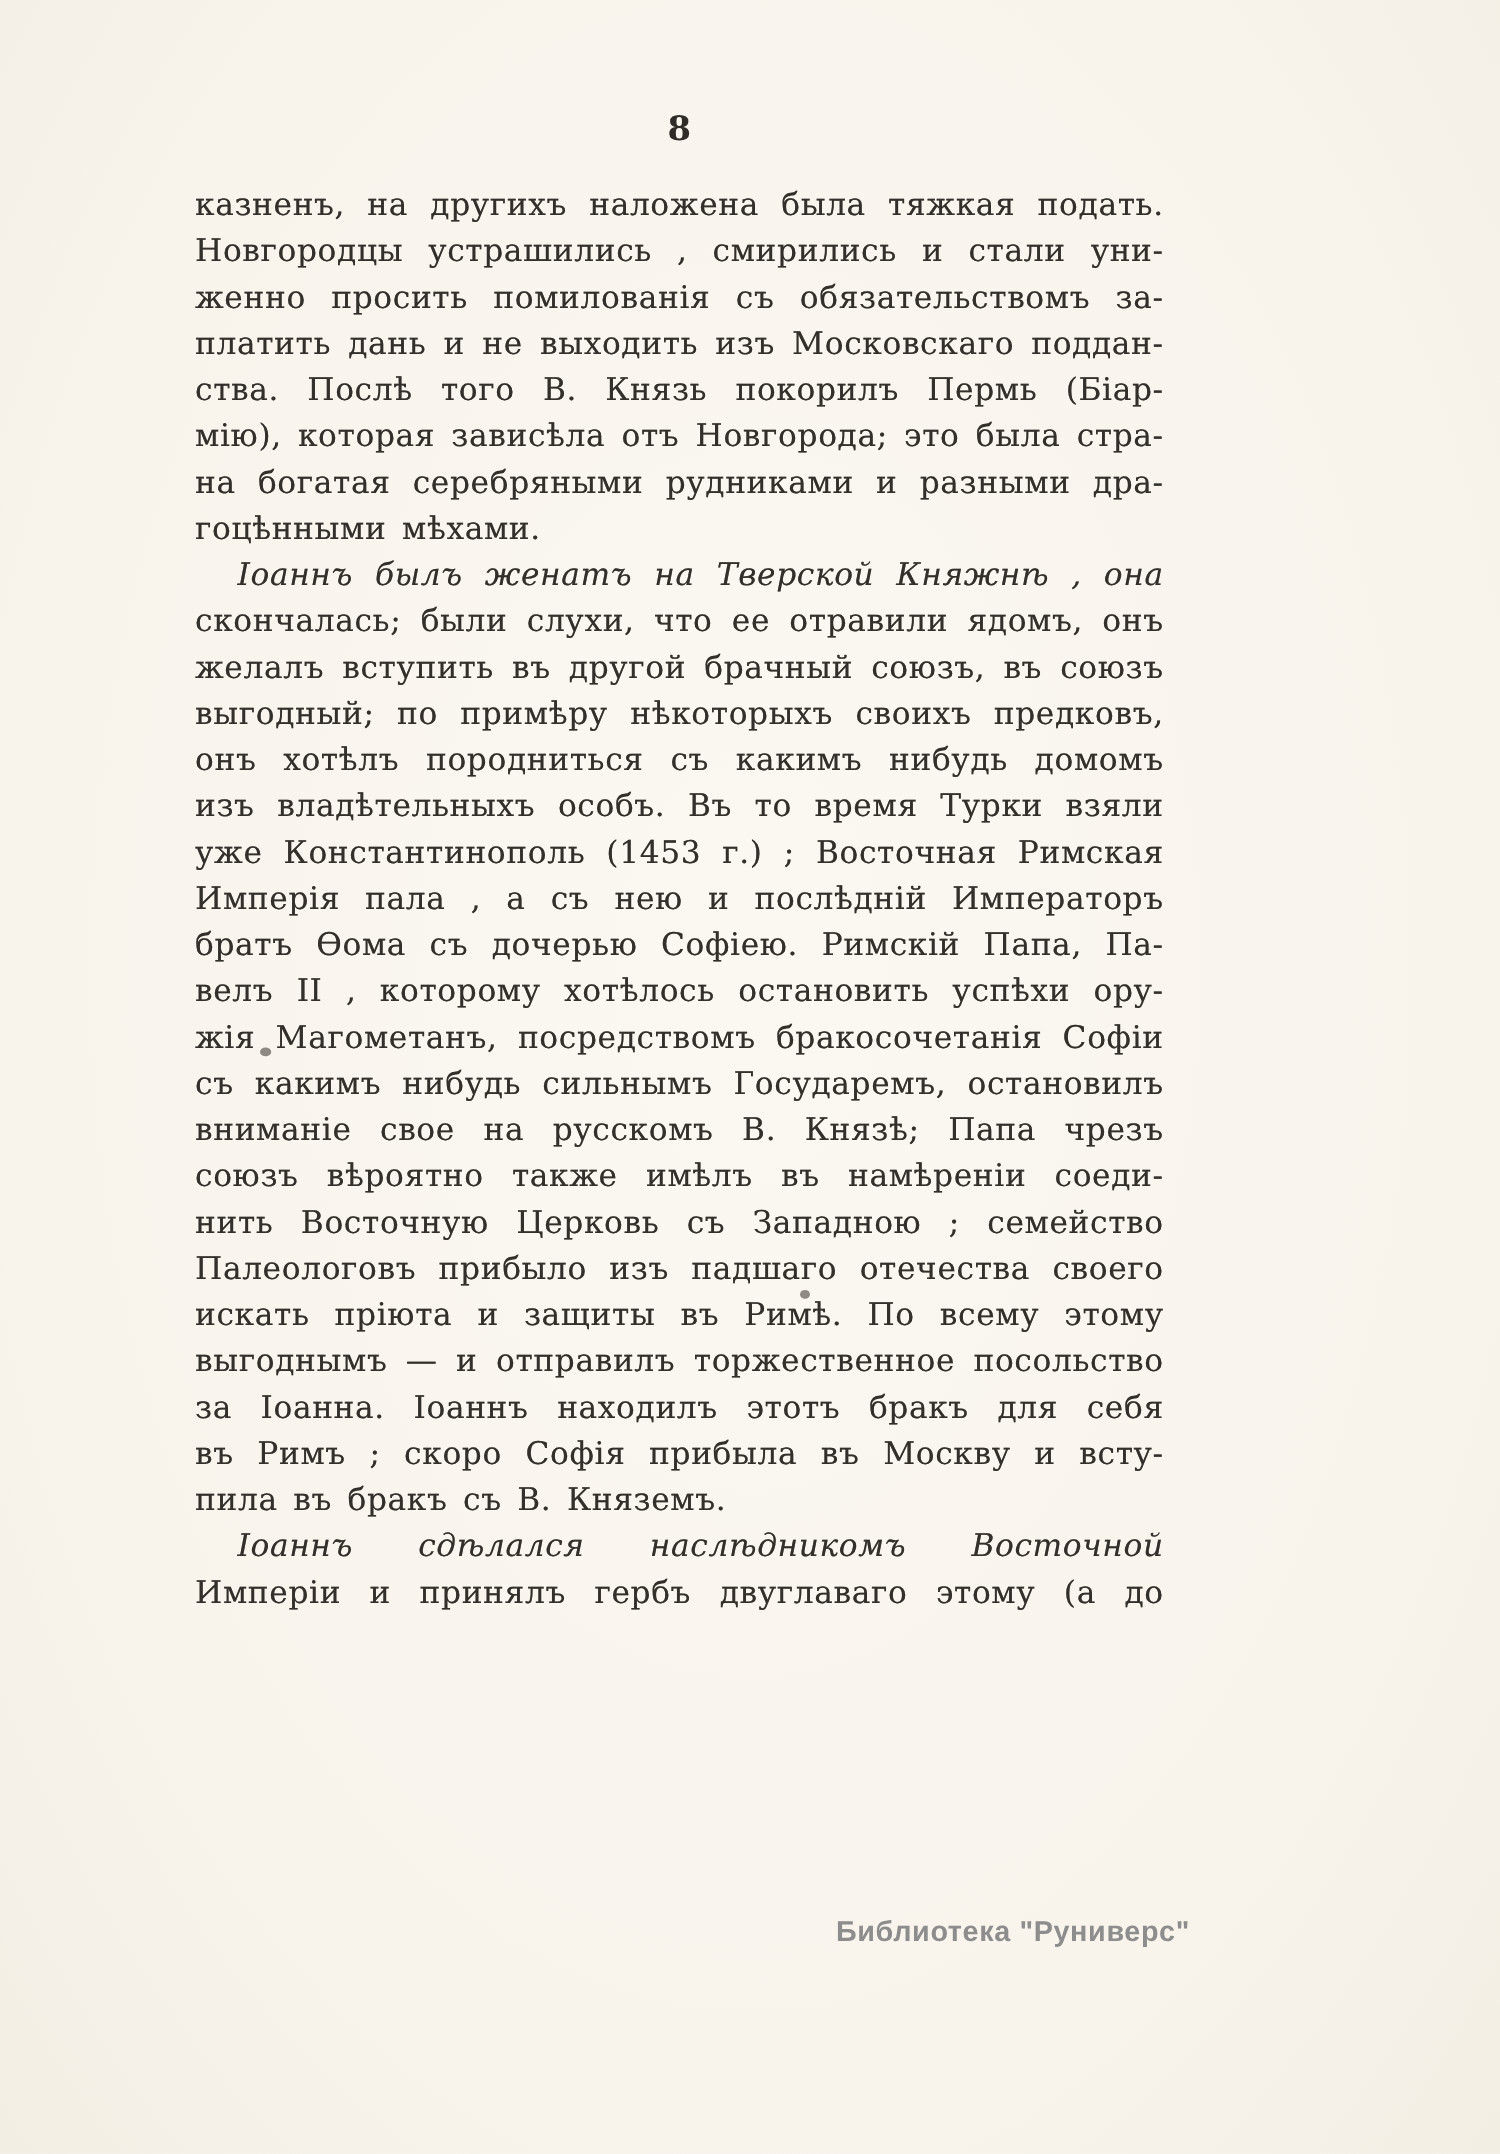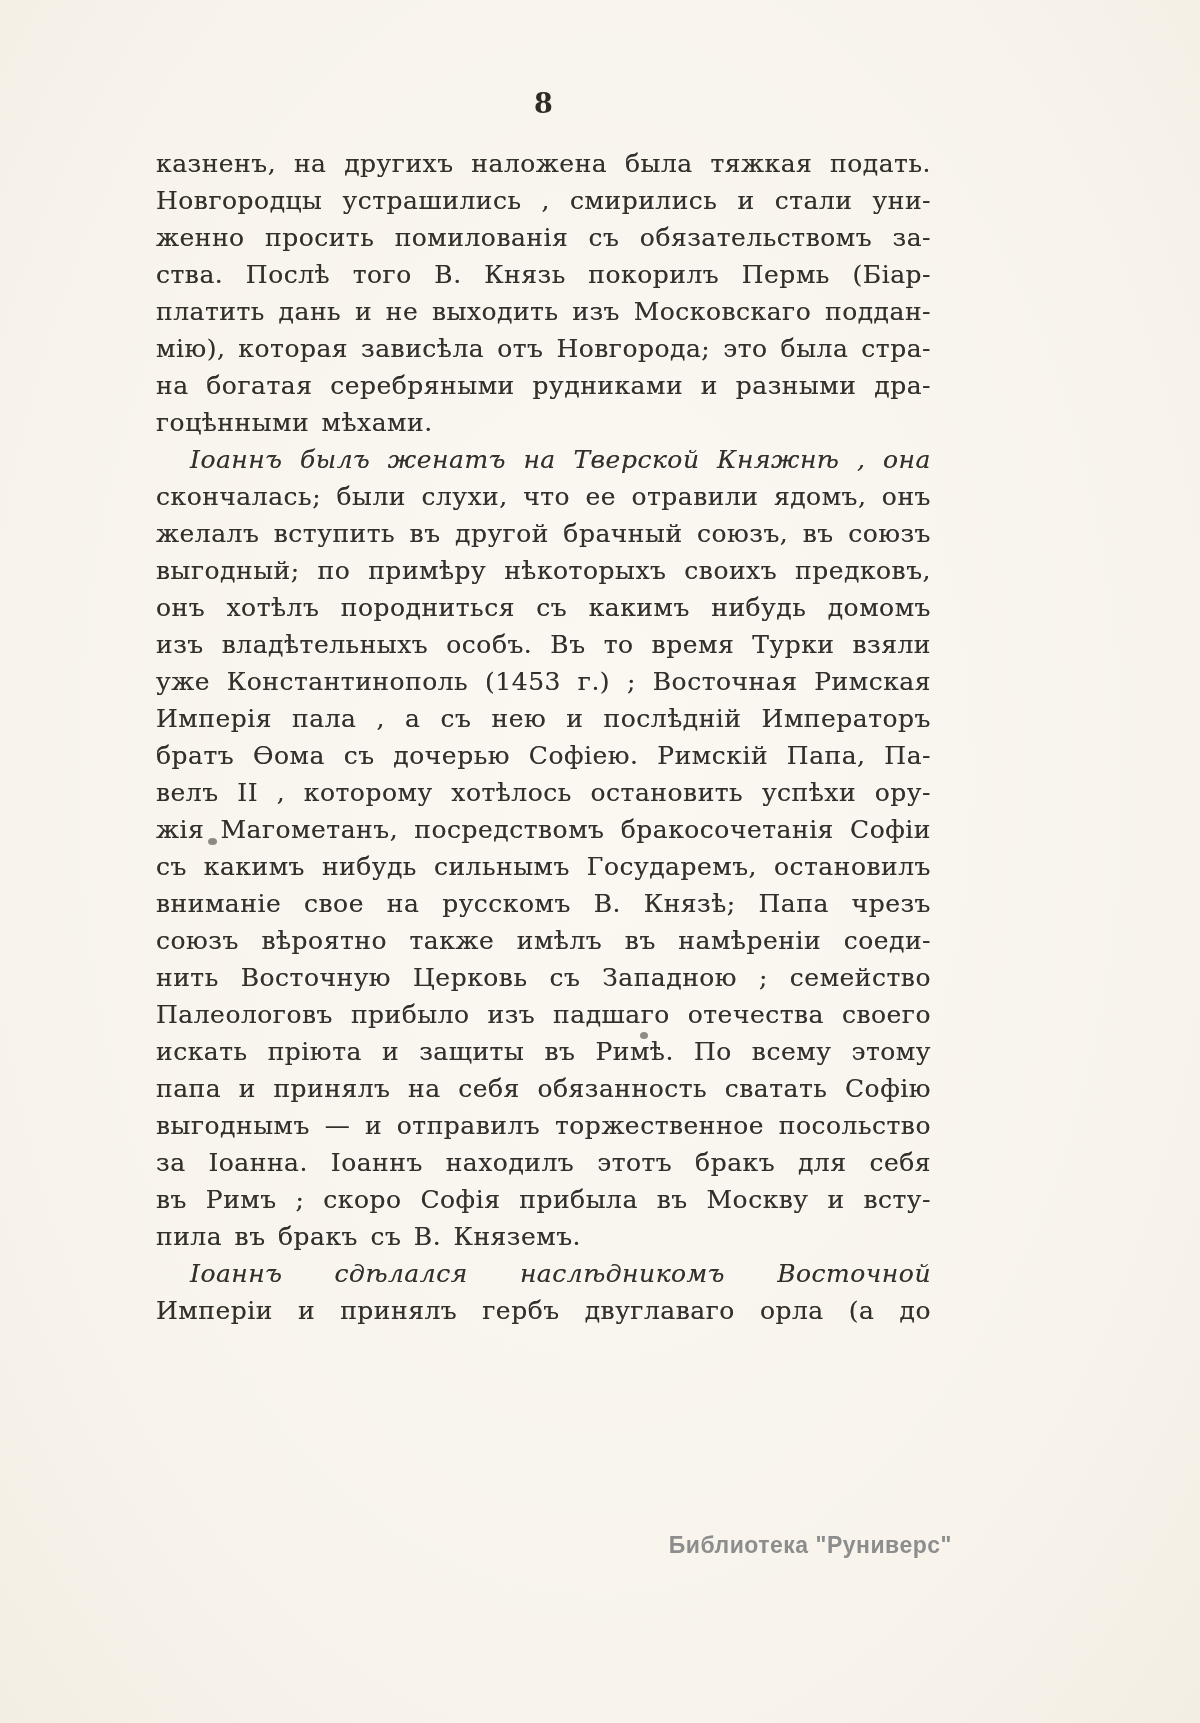--- a/index.html
+++ b/index.html
@@ -72,22 +72,22 @@
 </head>
 <body>
 
 <div class="page-number">8</div>
 
 <div class="text-block">
     <div class="paragraph">
       <div class="line">казненъ, на другихъ наложена была тяжкая подать.</div>
       <div class="line">Новгородцы устрашились , смирились и стали уни-</div>
       <div class="line">женно просить помилованія съ обязательствомъ за-</div>
+      <div class="line">платить дань и не выходить изъ Московскаго поддан-</div>
       <div class="line">ства. Послѣ того В. Князь покорилъ Пермь (Біар-</div>
-      <div class="line">платить дань и не выходить изъ Московскаго поддан-</div>
       <div class="line">мію), которая зависѣла отъ Новгорода; это была стра-</div>
       <div class="line">на богатая серебряными рудниками и разными дра-</div>
       <div class="line nojustify">гоцѣнными мѣхами.</div>
     </div>
     <div class="paragraph indent">
       <div class="line">Іоаннъ былъ женатъ на Тверской Княжнѣ , она</div>
       <div class="line">скончалась; были слухи, что ее отравили ядомъ, онъ</div>
       <div class="line">желалъ вступить въ другой брачный союзъ, въ союзъ</div>
       <div class="line">выгодный; по примѣру нѣкоторыхъ своихъ предковъ,</div>
       <div class="line">онъ хотѣлъ породниться съ какимъ нибудь домомъ</div>
@@ -96,28 +96,27 @@
       <div class="line">Имперія пала , а съ нею и послѣдній Императоръ</div>
       <div class="line">братъ Ѳома съ дочерью Софіею. Римскій Папа, Па-</div>
       <div class="line">велъ II , которому хотѣлось остановить успѣхи ору-</div>
       <div class="line">жія Магометанъ, посредствомъ бракосочетанія Софіи</div>
       <div class="line">съ какимъ нибудь сильнымъ Государемъ, остановилъ</div>
       <div class="line">вниманіе свое на русскомъ В. Князѣ; Папа чрезъ этотъ</div>
       <div class="line">союзъ вѣроятно также имѣлъ въ намѣреніи соеди-</div>
       <div class="line">нить Восточную Церковь съ Западною ; семейство</div>
       <div class="line">Палеологовъ прибыло изъ падшаго отечества своего</div>
       <div class="line">искать пріюта и защиты въ Римѣ. По всему этому</div>
-      <div class="line">папа и принялъ на себя обязанность сватать Софію</div>
       <div class="line">выгоднымъ — и отправилъ торжественное посольство</div>
       <div class="line">за Іоанна. Іоаннъ находилъ этотъ бракъ для себя</div>
       <div class="line">въ Римъ ; скоро Софія прибыла въ Москву и всту-</div>
       <div class="line nojustify">пила въ бракъ съ В. Княземъ.</div>
     </div>
     <div class="paragraph indent">
       <div class="line">Іоаннъ сдѣлался наслѣдникомъ Восточной Римской</div>
-      <div class="line">Имперіи и принялъ гербъ двуглаваго орла (а до</div>
+      <div class="line">Имперіи и принялъ гербъ двуглаваго этому (а до</div>
     </div>
   </div>
 
 <span class="speck speck-1"></span>
 <span class="speck speck-2"></span>
 
 <div class="watermark">Библиотека "Руниверс"</div>
 
 </body></html>

